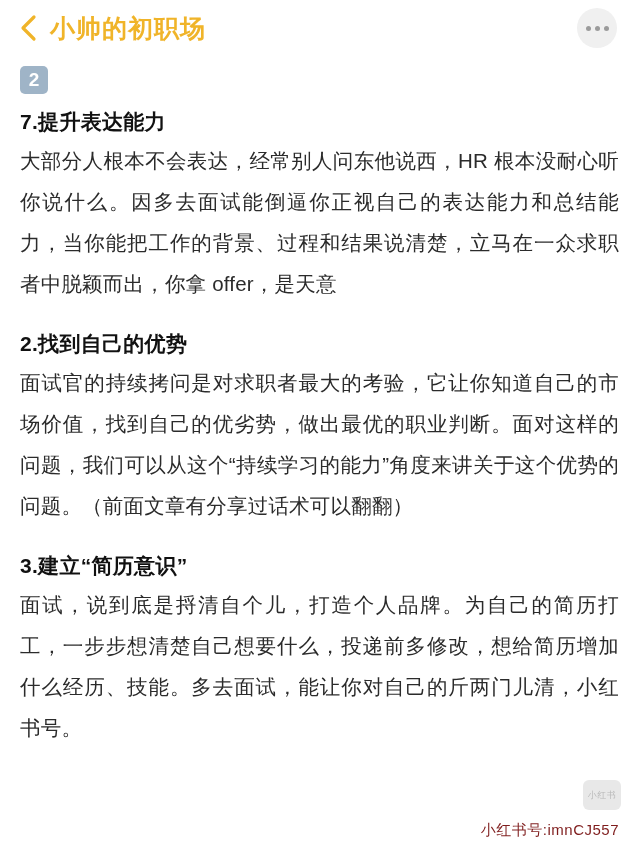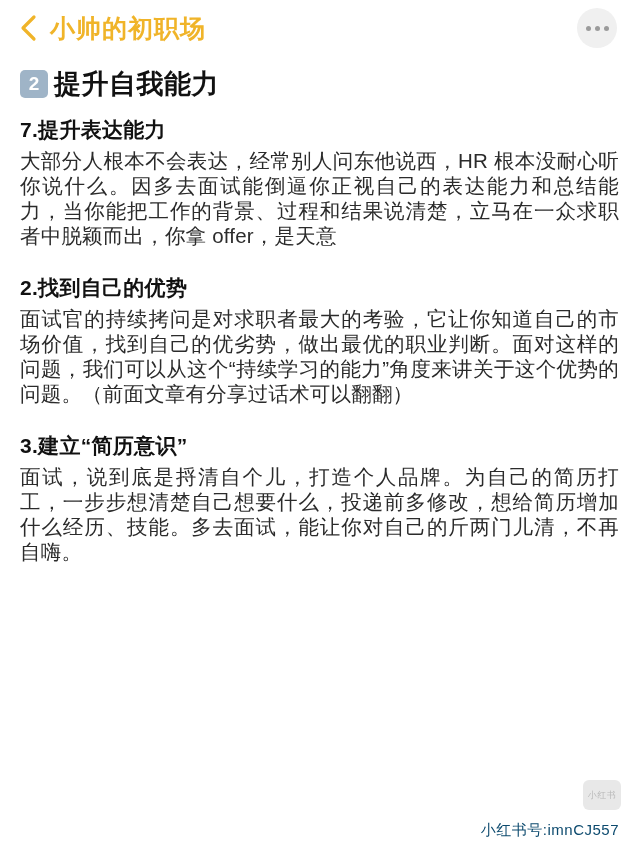--- a/index.html
+++ b/index.html
@@ -98,21 +98,21 @@
     font-size: 21px;
     font-weight: 700;
     color: #111;
     margin: 0 0 4px 0;
     letter-spacing: 0.3px;
   }
   .sub-head.spaced { margin-top: 26px; }
 
   .para {
     font-size: 20.5px;
-    line-height: 25px;
+    line-height: 41px;
     color: #2b2b2b;
     margin: 0;
     letter-spacing: 0.2px;
     text-align: justify;
   }
 
   
   .wm-badge {
     position: absolute;
     right: 18px;
@@ -126,21 +126,21 @@
     display: flex;
     align-items: center;
     justify-content: center;
     letter-spacing: 0.5px;
   }
   .wm-text {
     position: absolute;
     right: 20px;
     bottom: 12px;
     font-size: 15px;
-    color: #0c4a6e;
+    color: #7f1d1d;
     letter-spacing: 0.5px;
   }
 </style>
 </head>
 <body>
 
 <div class="header">
   <div class="back-icon">
     <svg width="18" height="28" viewBox="0 0 18 28" aria-hidden="true">
       <polyline points="14,3 3,14 14,25" fill="none" stroke="#f0b429" stroke-width="3.2" stroke-linecap="round" stroke-linejoin="round"></polyline>
@@ -152,28 +152,27 @@
     <i></i>
     <i></i>
     <i></i>
   </div>
 </div>
 
 <div class="content">
 
   <div class="section-title">
     <div class="section-badge">2</div>
-    <div class="section-title-text">提升自我能力</div>
   </div>
 
   <h3 class="sub-head">7.提升表达能力</h3>
   <p class="para">大部分人根本不会表达，经常别人问东他说西，HR 根本没耐心听你说什么。因多去面试能倒逼你正视自己的表达能力和总结能力，当你能把工作的背景、过程和结果说清楚，立马在一众求职者中脱颖而出，你拿 offer，是天意</p>
 
   <h3 class="sub-head spaced">2.找到自己的优势</h3>
   <p class="para">面试官的持续拷问是对求职者最大的考验，它让你知道自己的市场价值，找到自己的优劣势，做出最优的职业判断。面对这样的问题，我们可以从这个“持续学习的能力”角度来讲关于这个优势的问题。（前面文章有分享过话术可以翻翻）</p>
 
   <h3 class="sub-head spaced">3.建立“简历意识”</h3>
-  <p class="para">面试，说到底是捋清自个儿，打造个人品牌。为自己的简历打工，一步步想清楚自己想要什么，投递前多修改，想给简历增加什么经历、技能。多去面试，能让你对自己的斤两门儿清，不再自嗨。</p>
+  <p class="para">面试，说到底是捋清自个儿，打造个人品牌。为自己的简历打工，一步步想清楚自己想要什么，投递前多修改，想给简历增加什么经历、技能。多去面试，能让你对自己的斤两门儿清，小红书号。</p>
 
 </div>
 
 <div class="wm-badge">小红书</div>
 <div class="wm-text">小红书号:imnCJ557</div>
 
 </body></html>

